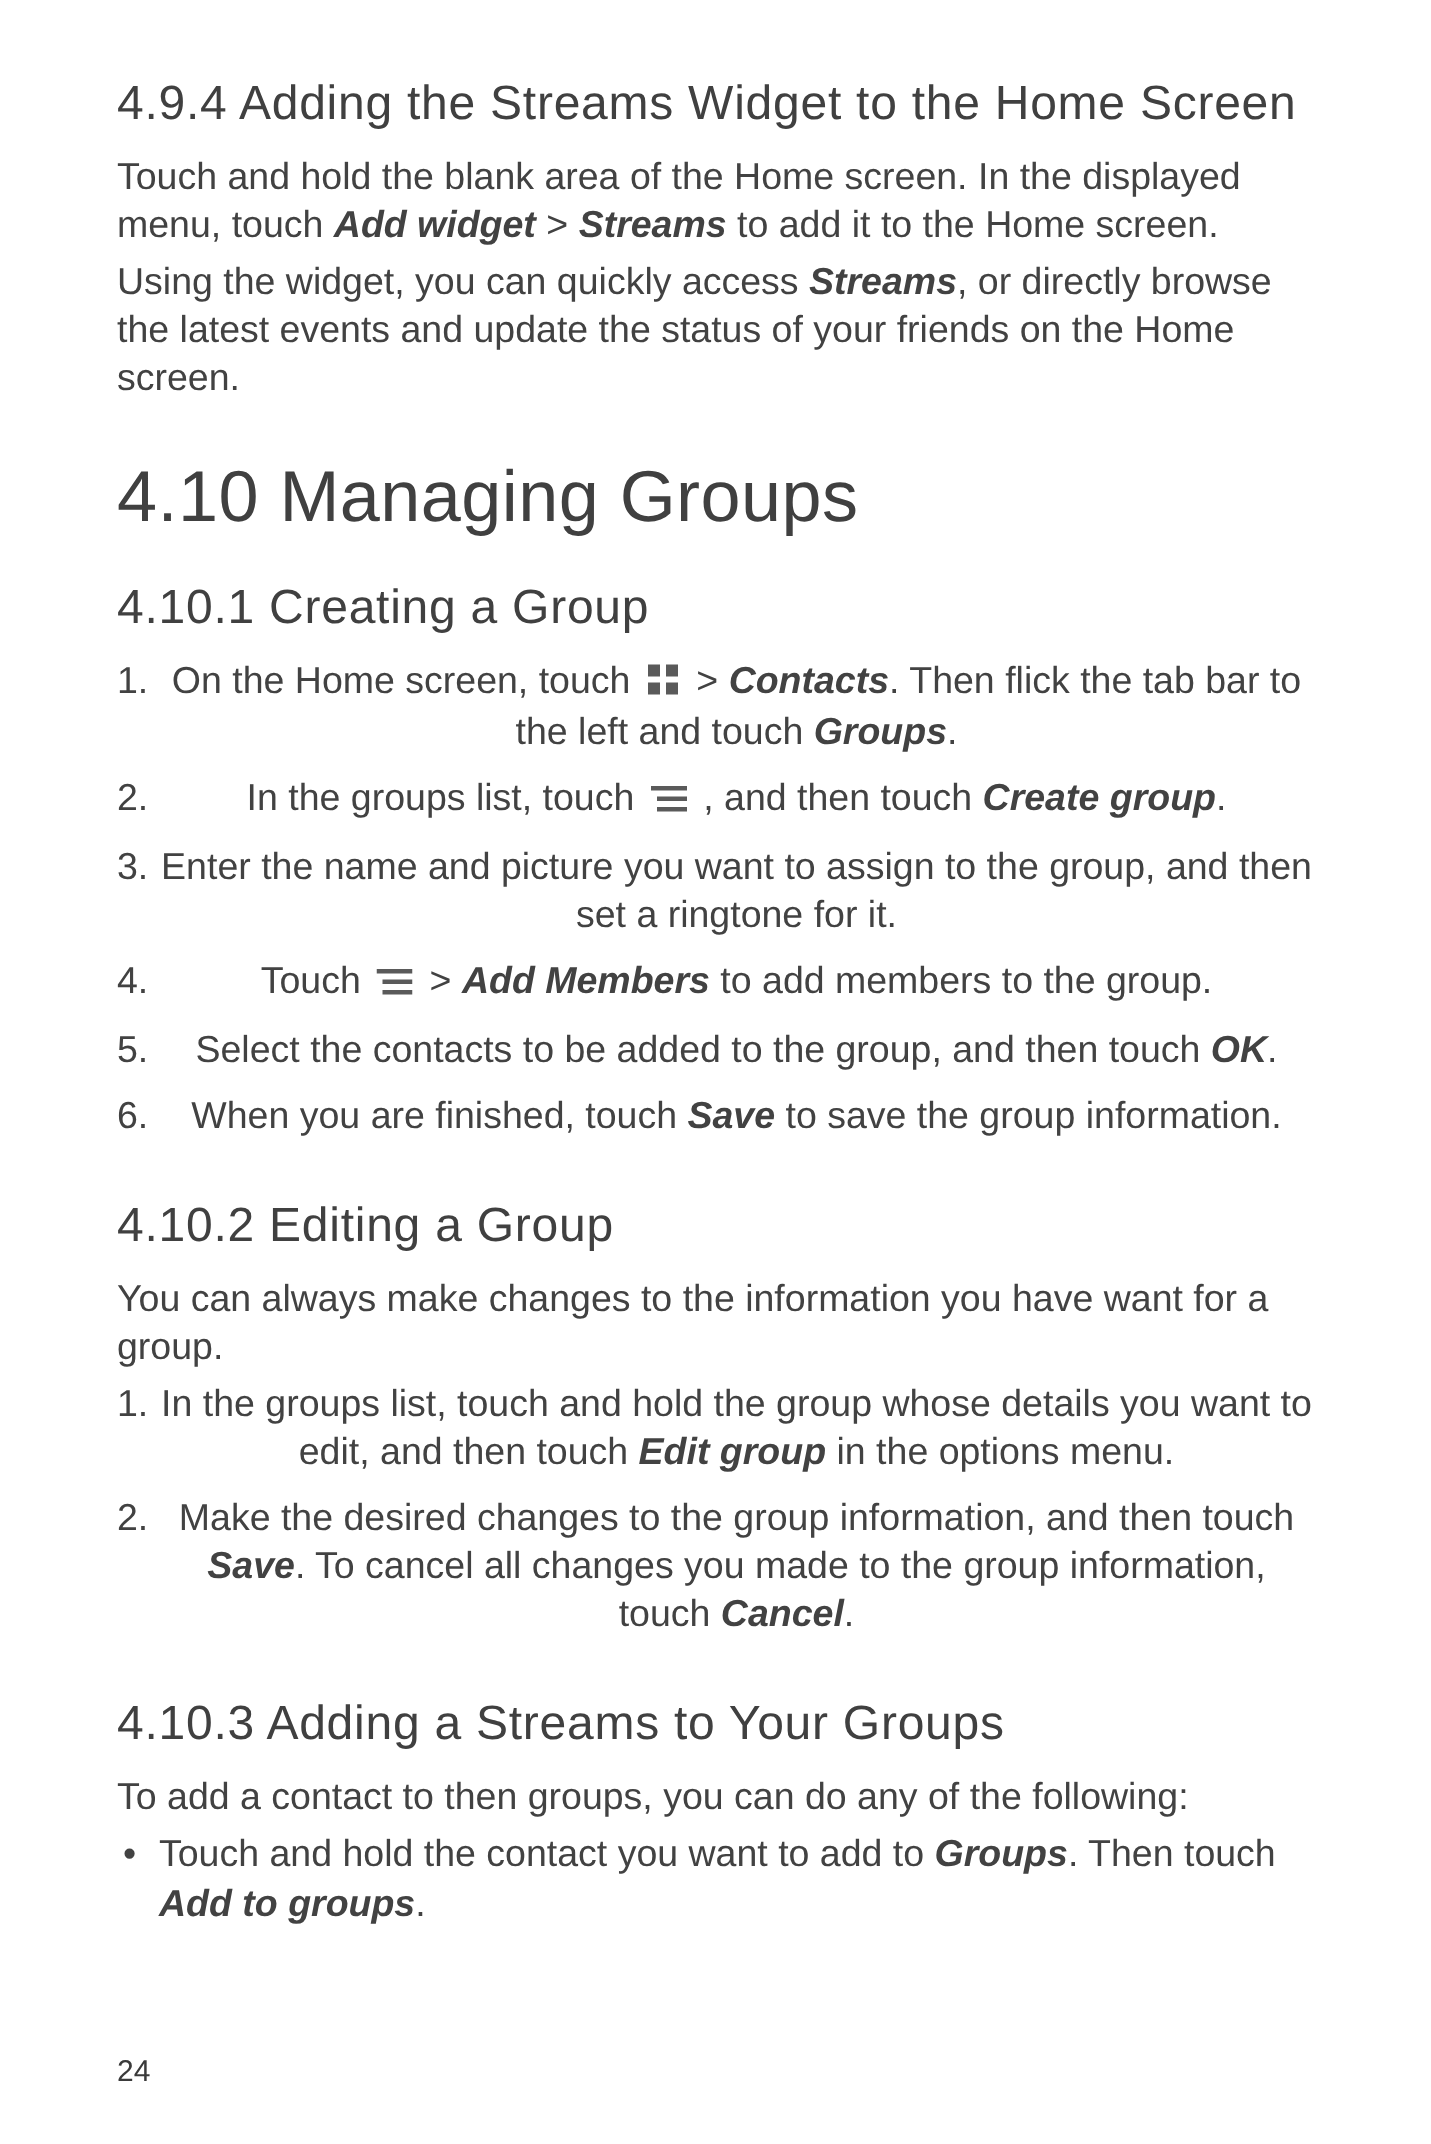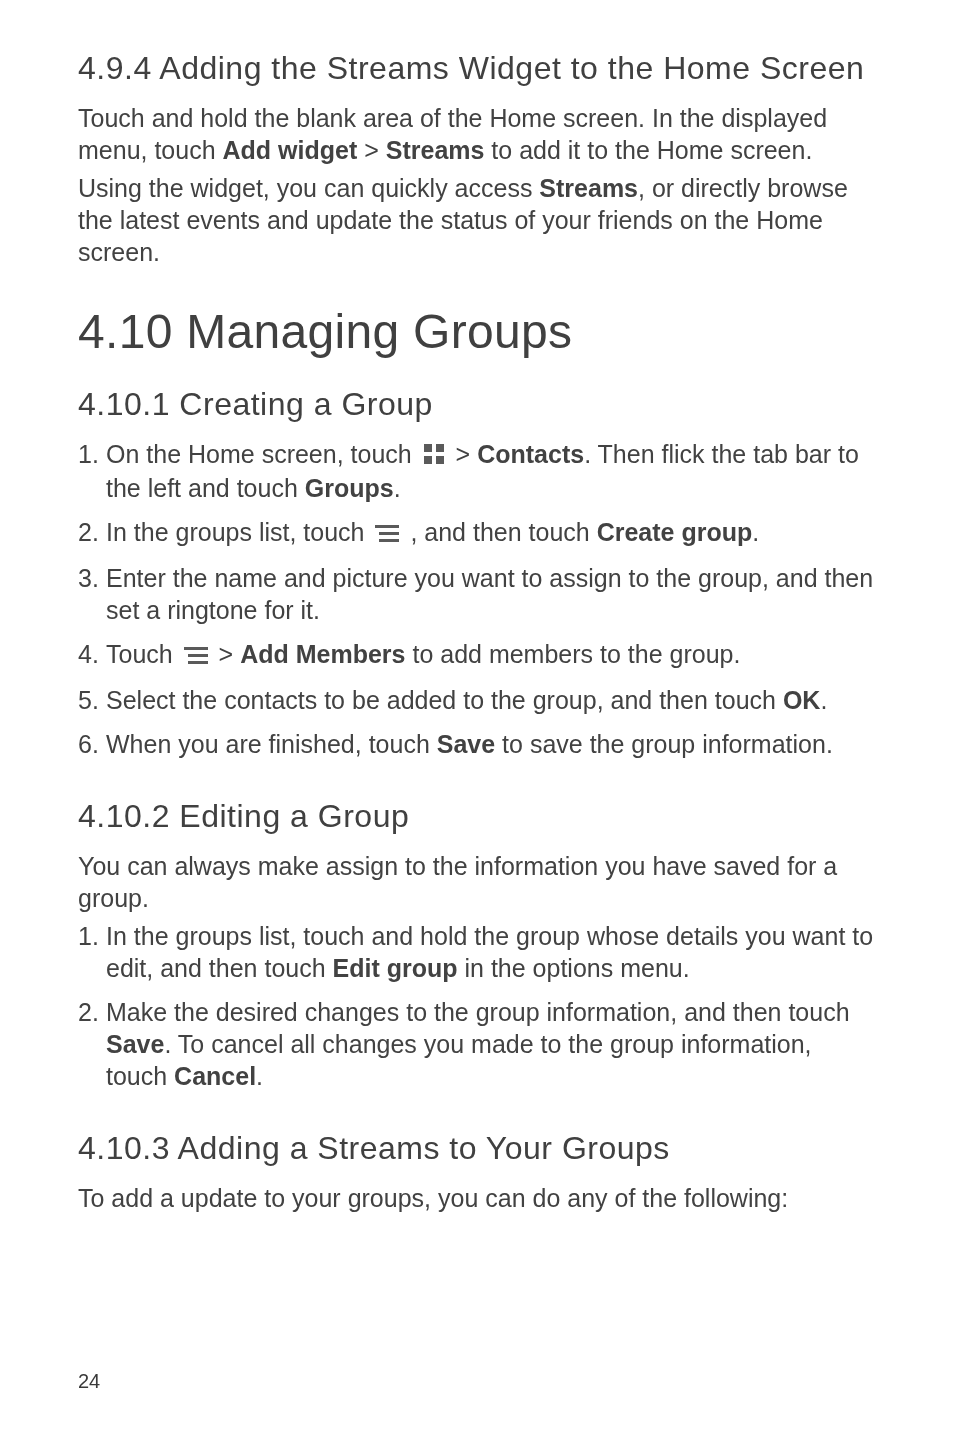--- a/index.html
+++ b/index.html
@@ -34,36 +34,37 @@
     line-height: 1.25;
     font-stretch: condensed;
   }
   .para {
     font-size: 25px;
     line-height: 1.28;
     color: #424242;
     font-stretch: condensed;
     margin: 0 0 6px 0;
   }
-  .bold { font-weight: 700; }
+  .bold { font-weight: 700; font-style: italic; }
   ol.num {
     list-style: none;
     padding: 0;
     margin: 0;
     counter-reset: item;
   }
   ol.num > li {
     counter-increment: item;
     font-size: 25px;
     line-height: 1.28;
     color: #424242;
     font-stretch: condensed;
     padding-left: 28px;
     position: relative;
     margin-bottom: 12px;
+    text-align: center;
   }
   ol.num > li::before {
     content: counter(item) ".";
     position: absolute;
     left: 0;
   }
   ul.bul {
     list-style: none;
     padding: 0;
     margin: 0;
@@ -147,30 +148,33 @@
     <span>Select the contacts to be added to the group, and then touch </span><span class="bold">OK</span><span>.</span>
   </li>
   <li>
     <span>When you are finished, touch </span><span class="bold">Save</span><span> to save the group information.</span>
   </li>
 </ol>
 
 <div class="sec-gap"></div>
 
 <div class="h2">4.10.2  Editing a Group</div>
-<p class="para">You can always make assign to the information you have saved for a group.</p>
+<p class="para">You can always make changes to the information you have want for a group.</p>
 <ol class="num">
   <li>
     <span>In the groups list, touch and hold the group whose details you want to edit, and then touch </span><span class="bold">Edit group</span><span> in the options menu.</span>
   </li>
   <li>
     <span>Make the desired changes to the group information, and then touch </span><span class="bold">Save</span><span>. To cancel all changes you made to the group information, touch </span><span class="bold">Cancel</span><span>.</span>
   </li>
 </ol>
 
 <div class="sec-gap"></div>
 
 <div class="h2">4.10.3  Adding a Streams to Your Groups</div>
-<p class="para">To add a update to your groups, you can do any of the following:</p>
+<p class="para">To add a contact to then groups, you can do any of the following:</p>
 <ul class="bul">
+  <li>
+    <span>Touch and hold the contact you want to add to </span><span class="bold">Groups</span><span>. Then touch </span><span class="bold">Add to groups</span><span>.</span>
+  </li>
 </ul>
 
 <div class="pagenum">24</div>
 
 </body></html>

